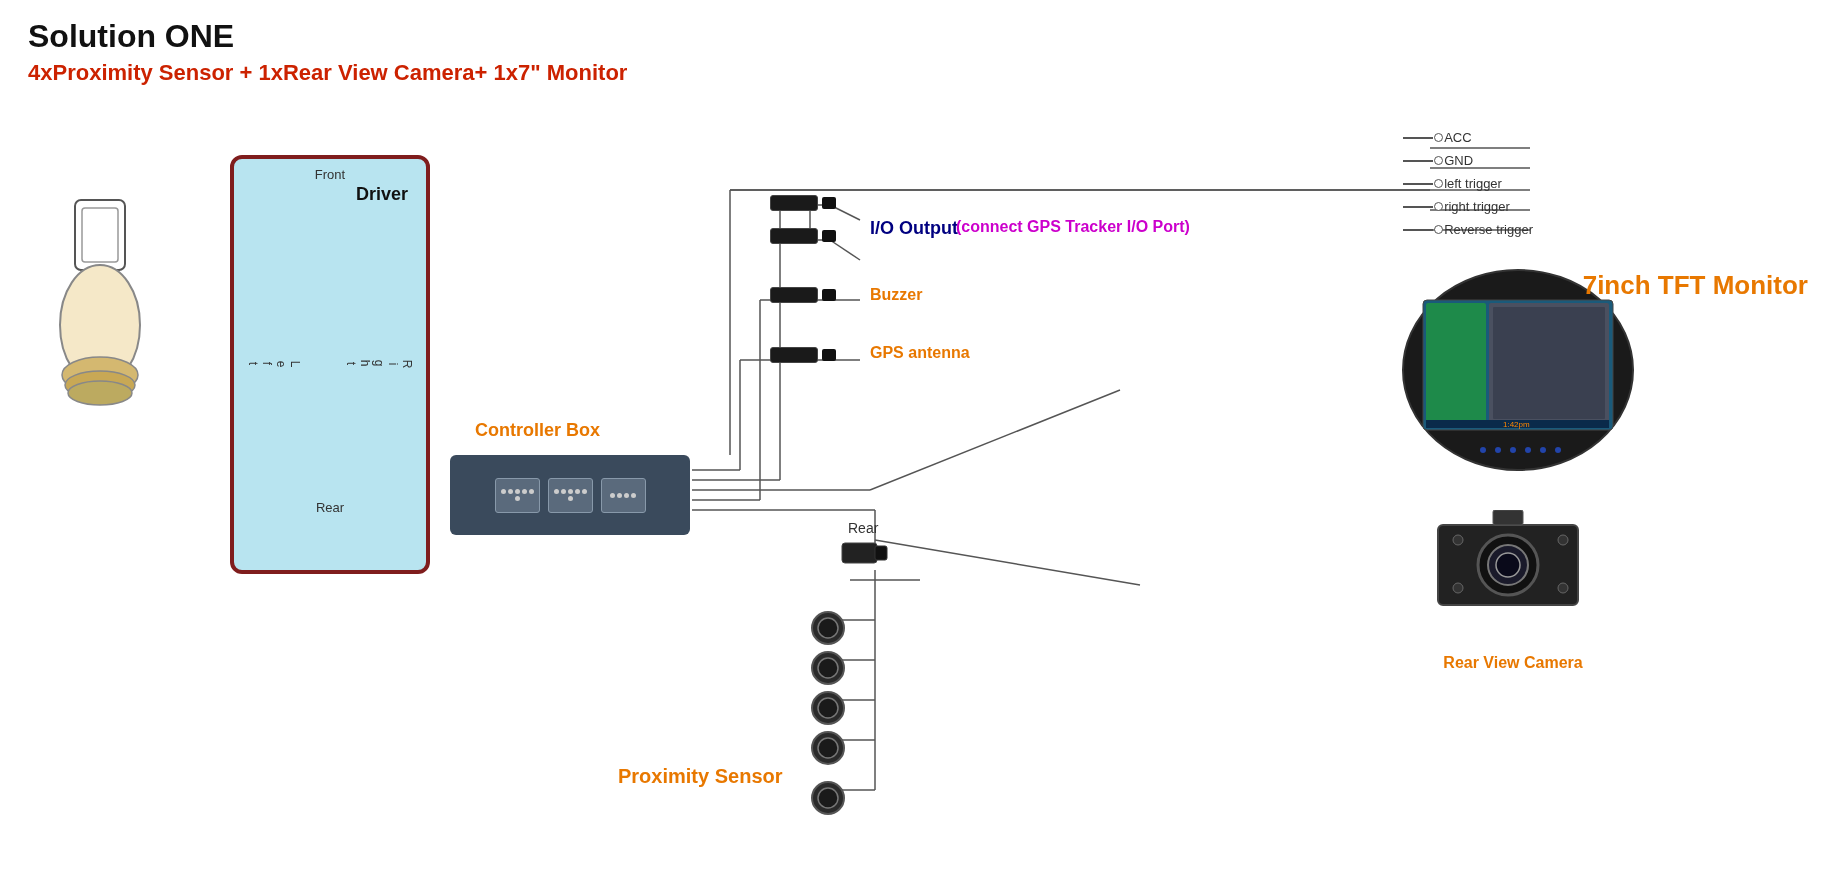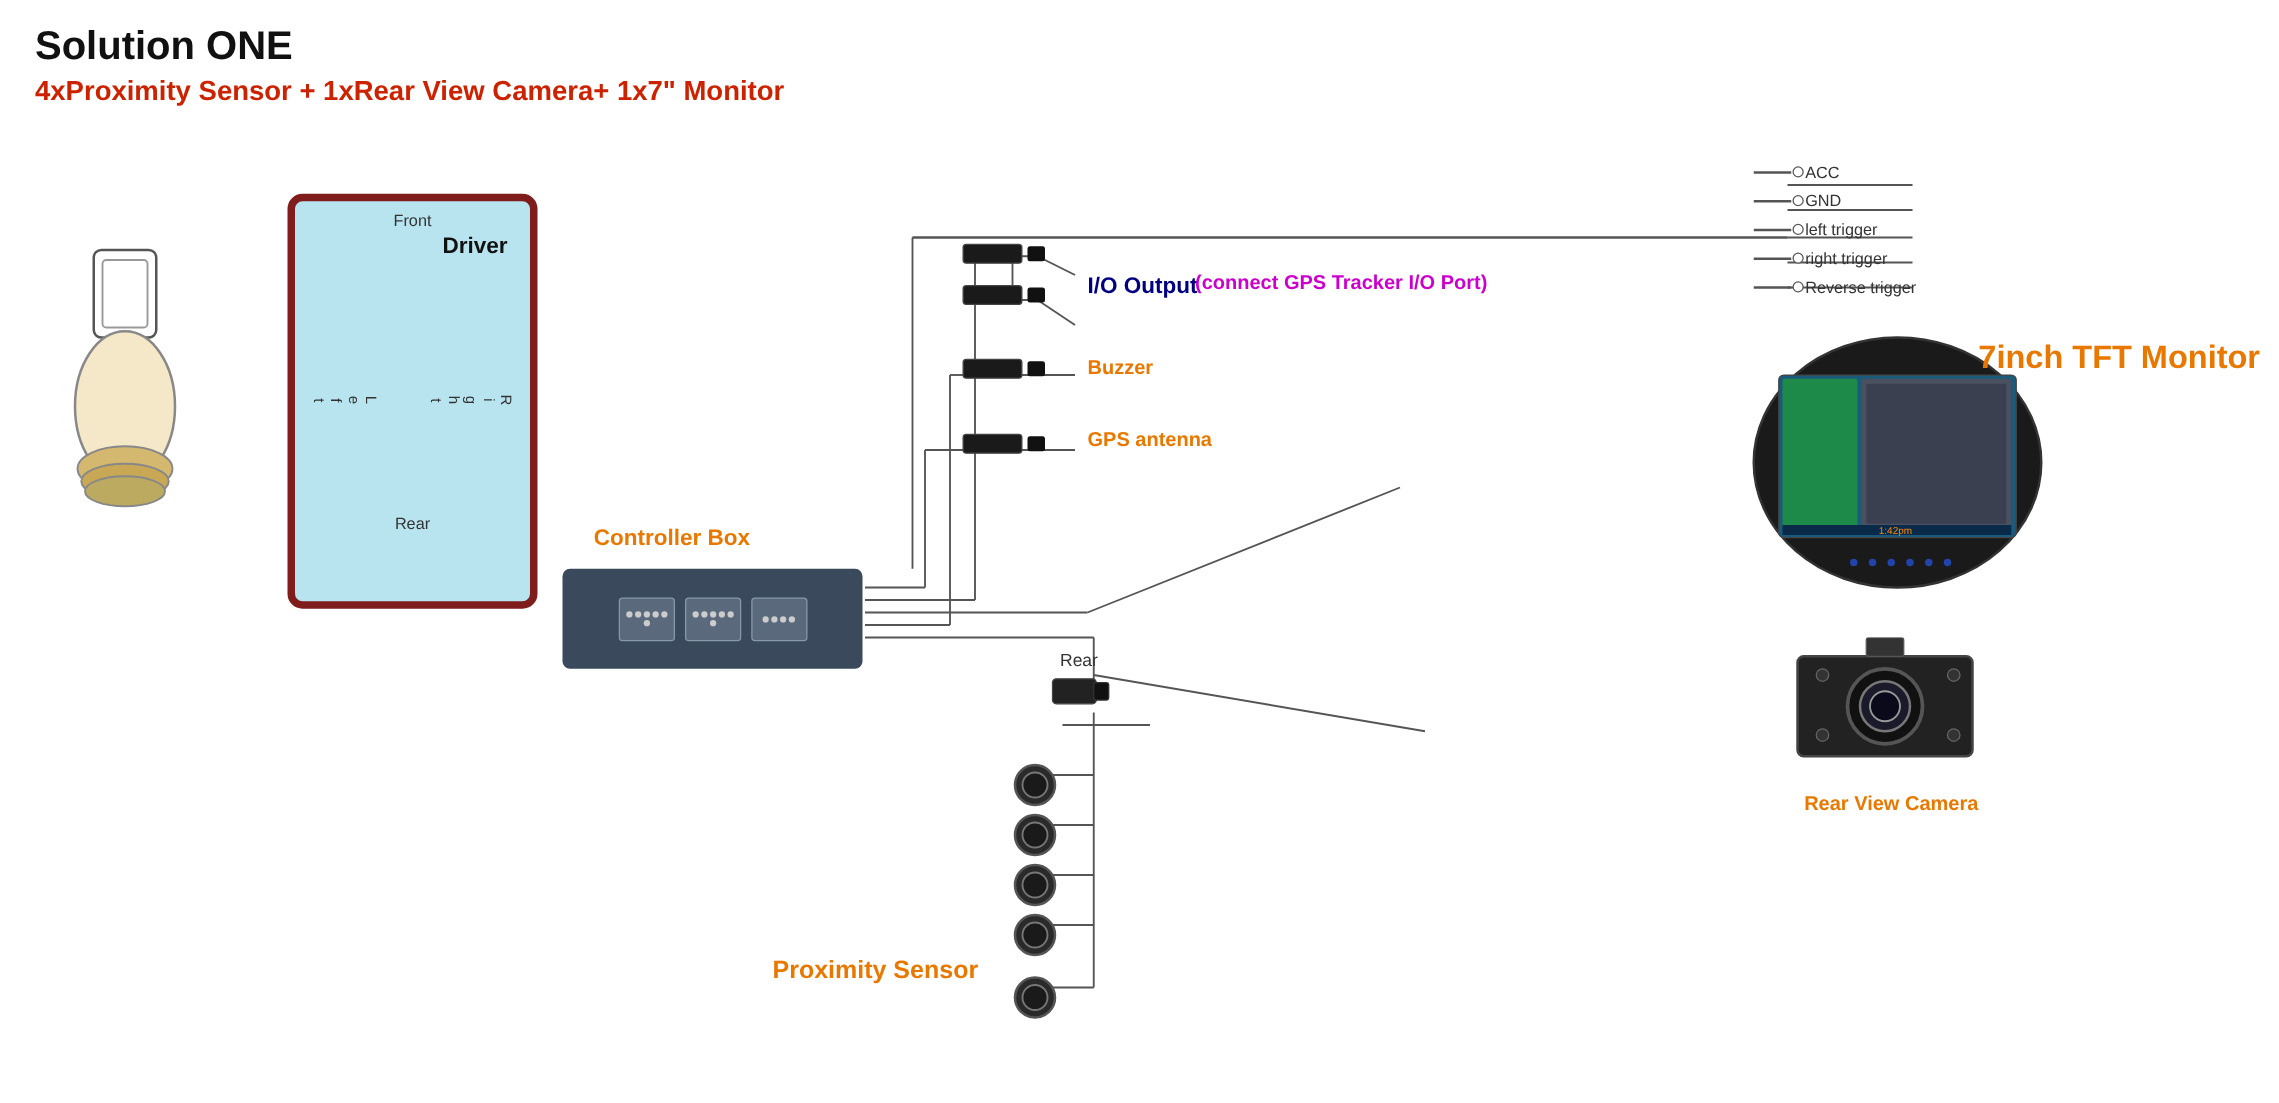--- a/index.html
+++ b/index.html
@@ -43,23 +43,23 @@
       width: 140px;
       height: 300px;
     }
 
     
     .car-top-view {
       position: absolute;
       top: 155px;
       left: 230px;
       width: 200px;
-      height: 332px;
+      height: 419px;
       background: #b8e4f0;
-      border: 6px solid #7f1d1d;
+      border: 4px solid #7f1d1d;
       border-radius: 12px;
       display: flex;
       flex-direction: column;
       align-items: center;
     }
     .car-label-front {
       position: absolute;
       top: 8px;
       left: 50%;
       transform: translateX(-50%);
@@ -459,21 +459,21 @@
       <circle cx="75" cy="55" r="20" fill="#1a1a2a" stroke="#777" stroke-width="2"></circle>
       <circle cx="75" cy="55" r="12" fill="#0a0a1a" stroke="#999" stroke-width="1.5"></circle>
 
       <circle cx="25" cy="30" r="5" fill="#333" stroke="#666" stroke-width="1"></circle>
       <circle cx="130" cy="30" r="5" fill="#333" stroke="#666" stroke-width="1"></circle>
       <circle cx="25" cy="78" r="5" fill="#333" stroke="#666" stroke-width="1"></circle>
       <circle cx="130" cy="78" r="5" fill="#333" stroke="#666" stroke-width="1"></circle>
 
       <rect x="60" y="0" width="30" height="15" rx="2" fill="#333" stroke="#555"></rect>
     </svg>
-    <div style="text-align:center; font-size:16px; font-weight:bold; color:#e87800; margin-top:0;">Rear View Camera</div>
+    <div style="text-align:center; font-size:16px; font-weight:bold; color:#e87800; margin-top:20px;">Rear View Camera</div>
   </div>
 
   <div style="position:absolute; top:520px; left:848px; font-size:14px; color:#333;">Rear</div>
 
   <div style="position:absolute; top:538px; left:840px;">
     <svg width="50" height="30" viewBox="0 0 50 30">
       <rect x="2" y="5" width="35" height="20" rx="3" fill="#222" stroke="#444"></rect>
       <rect x="35" y="8" width="12" height="14" rx="2" fill="#111" stroke="#333"></rect>
     </svg>
   </div>

